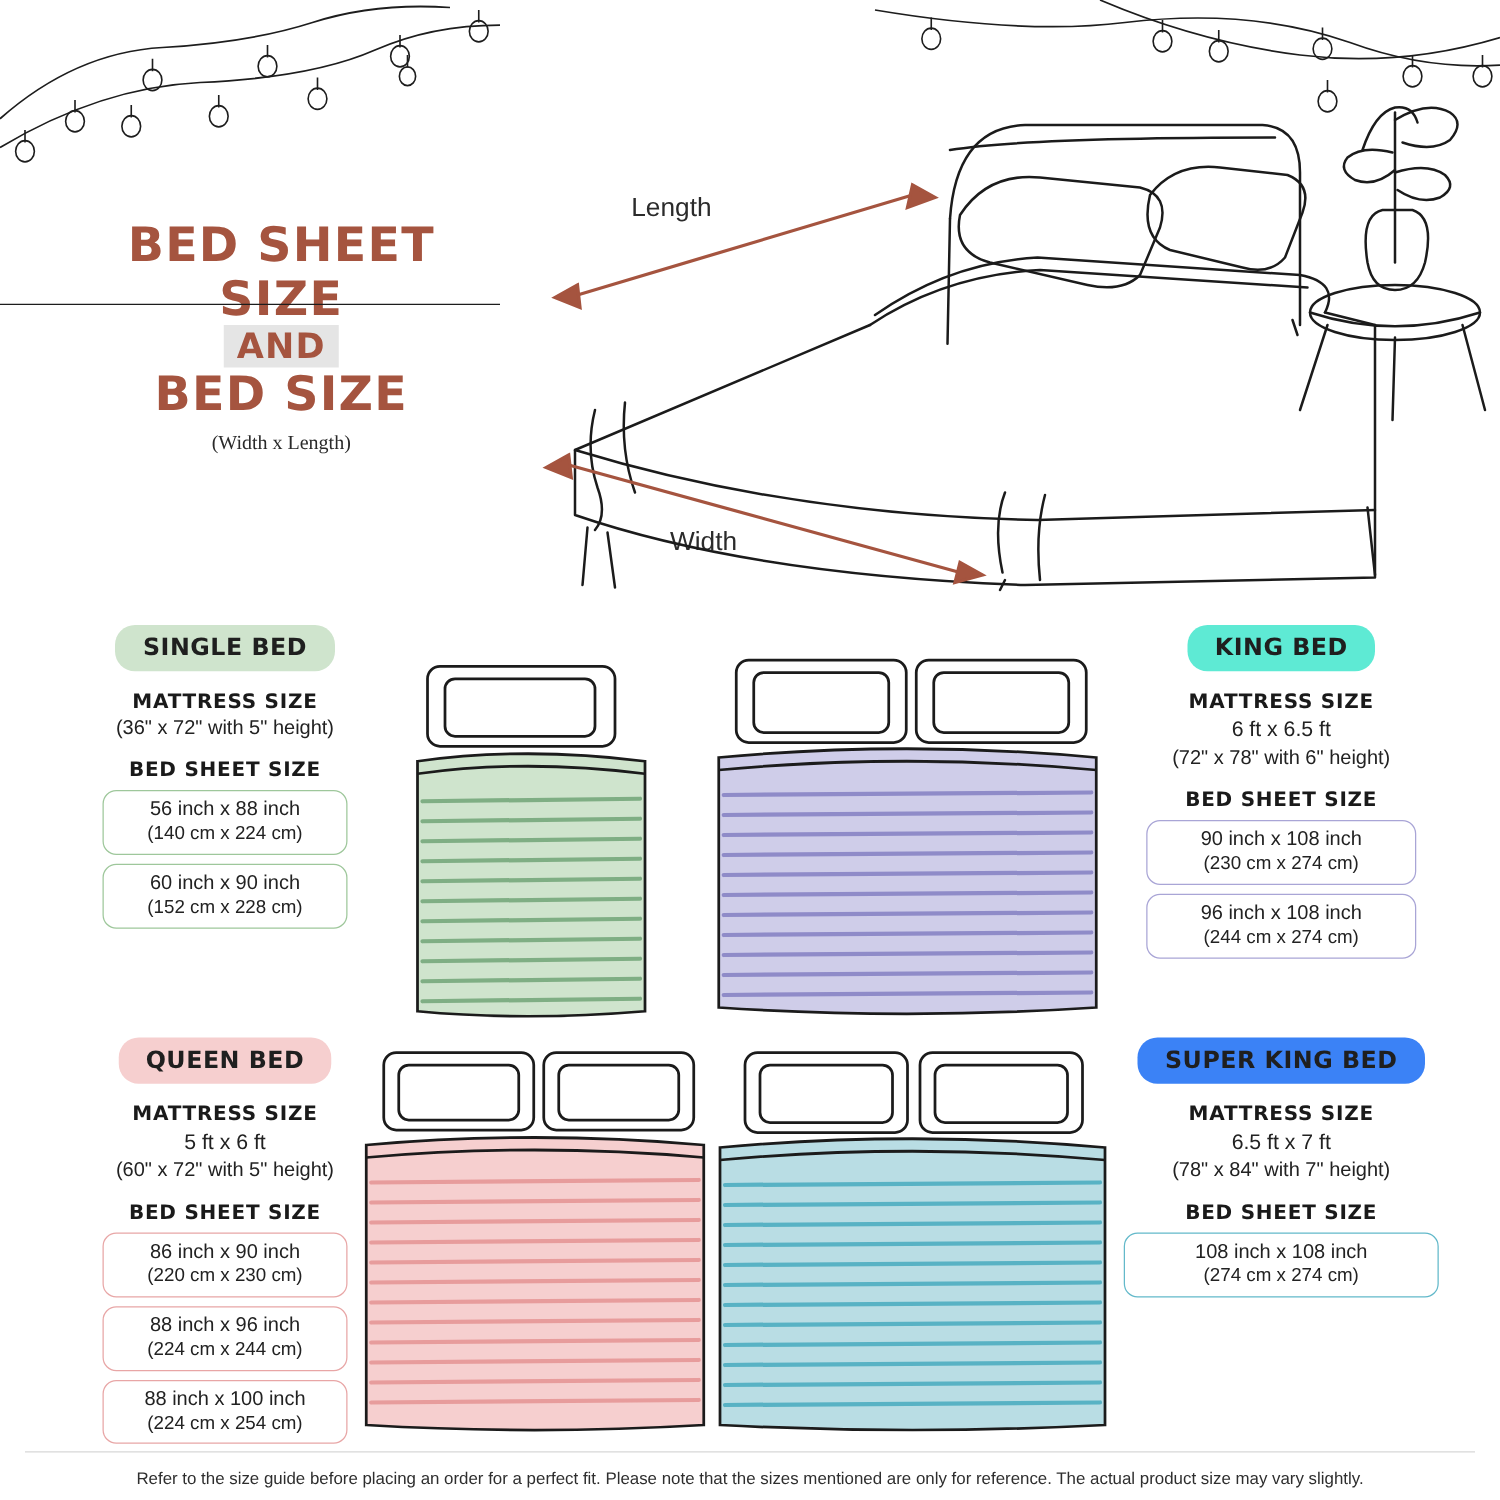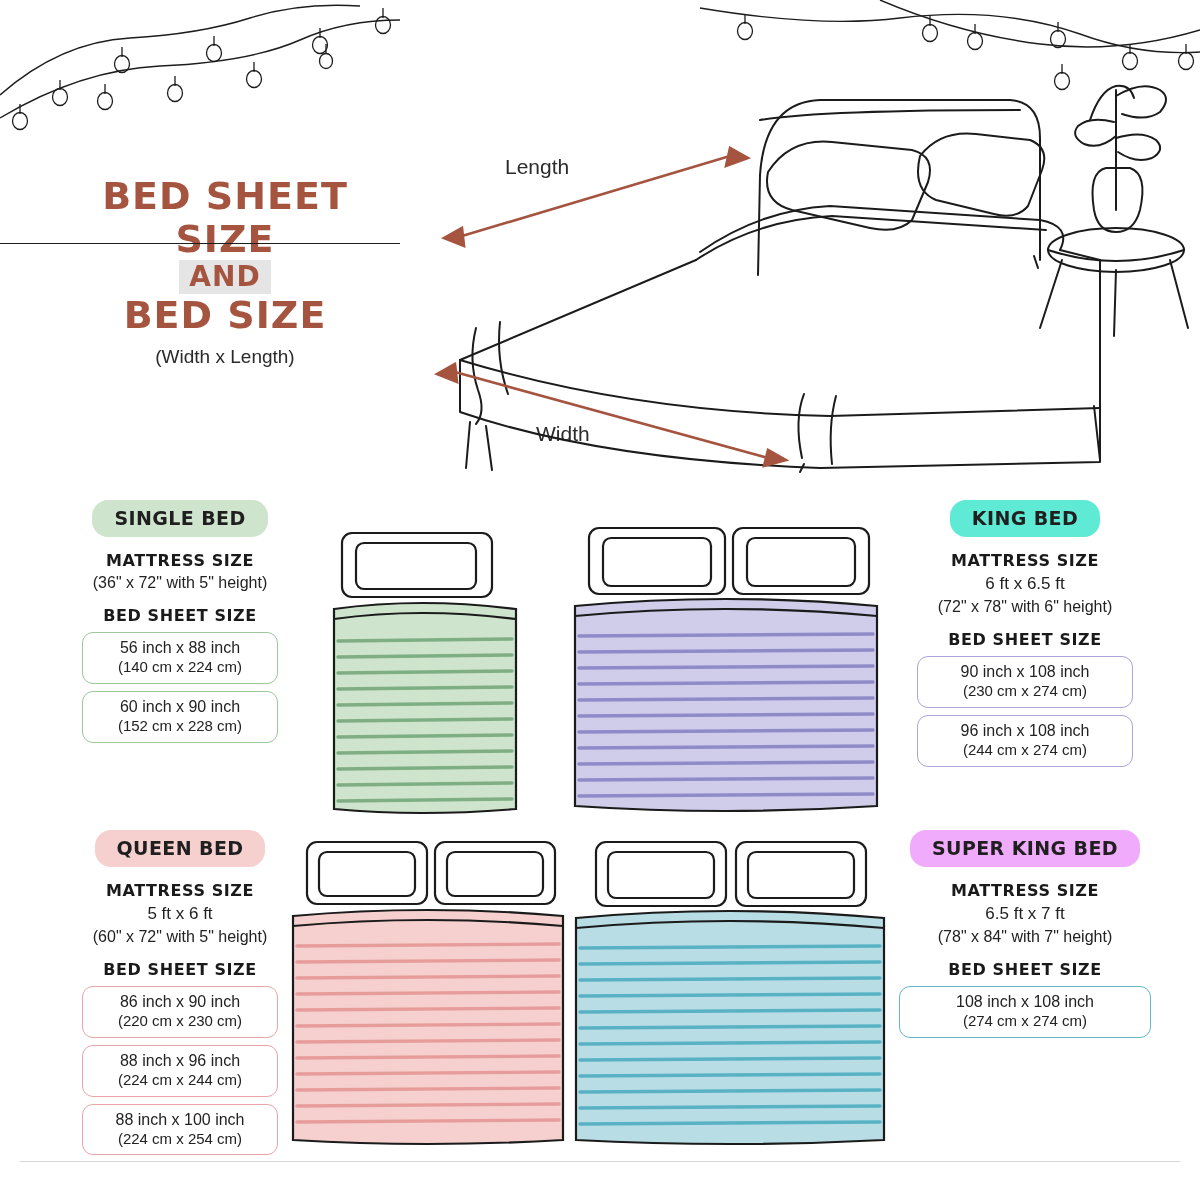--- a/index.html
+++ b/index.html
@@ -43,22 +43,22 @@
     background:#e5e5e5;
     display:inline-block;
     padding:0 10px;
   }
   .title-rule {
     position:absolute; left:-60px; top:243px; width:460px; height:1px;
     background:#1c1c1c;
     z-index:1;
   }
   .title-sub {
-    font-family:Liberation Sans, sans-serif;
-    font-size:19px;
+    font-family:Liberation Serif, serif;
+    font-size:16px;
     color:#2a2a2a;
     margin-top:10px;
   }
 
   .lbl-length, .lbl-width {
     position:absolute;
     font-size:21px;
     color:#2b2b2b;
     font-family:"Liberation Sans", sans-serif;
   }
@@ -429,28 +429,29 @@
         <line x1="10" y1="230" x2="310" y2="228"></line>
         <line x1="10" y1="246" x2="310" y2="244"></line>
         <line x1="10" y1="262" x2="310" y2="260"></line>
         <line x1="10" y1="278" x2="310" y2="276"></line>
         <line x1="10" y1="294" x2="310" y2="292"></line>
       </g>
       <path d="M6 98 Q 160 84 314 98" fill="none" stroke="#1b1b1b" stroke-width="2.2"></path>
     </svg>
 
     <div class="col-text right">
-      <div class="badge" style="background:#f0abfc;">SUPER KING BED</div>
+      <div class="badge" style="background:#3b82f6;">SUPER KING BED</div>
       <div class="sect-head">MATTRESS SIZE</div>
       <div class="sect-line">6.5 ft x 7 ft</div>
       <div class="sect-line small">(78" x 84" with 7" height)</div>
       <div class="sect-head">BED SHEET SIZE</div>
       <div class="sizes">
         <div class="size-pill" style="border-color:#63b9ca; width:252px;">
           <div>108 inch x 108 inch</div>
           <div class="l2">(274 cm x 274 cm)</div>
         </div>
       </div>
     </div>
   </div>
 
   <div class="footer-rule"></div>
+  <div class="footer-note">Refer to the size guide before placing an order for a perfect fit. Please note that the sizes mentioned are only for reference. The actual product size may vary slightly.</div>
 </div>
 
 </body></html>

